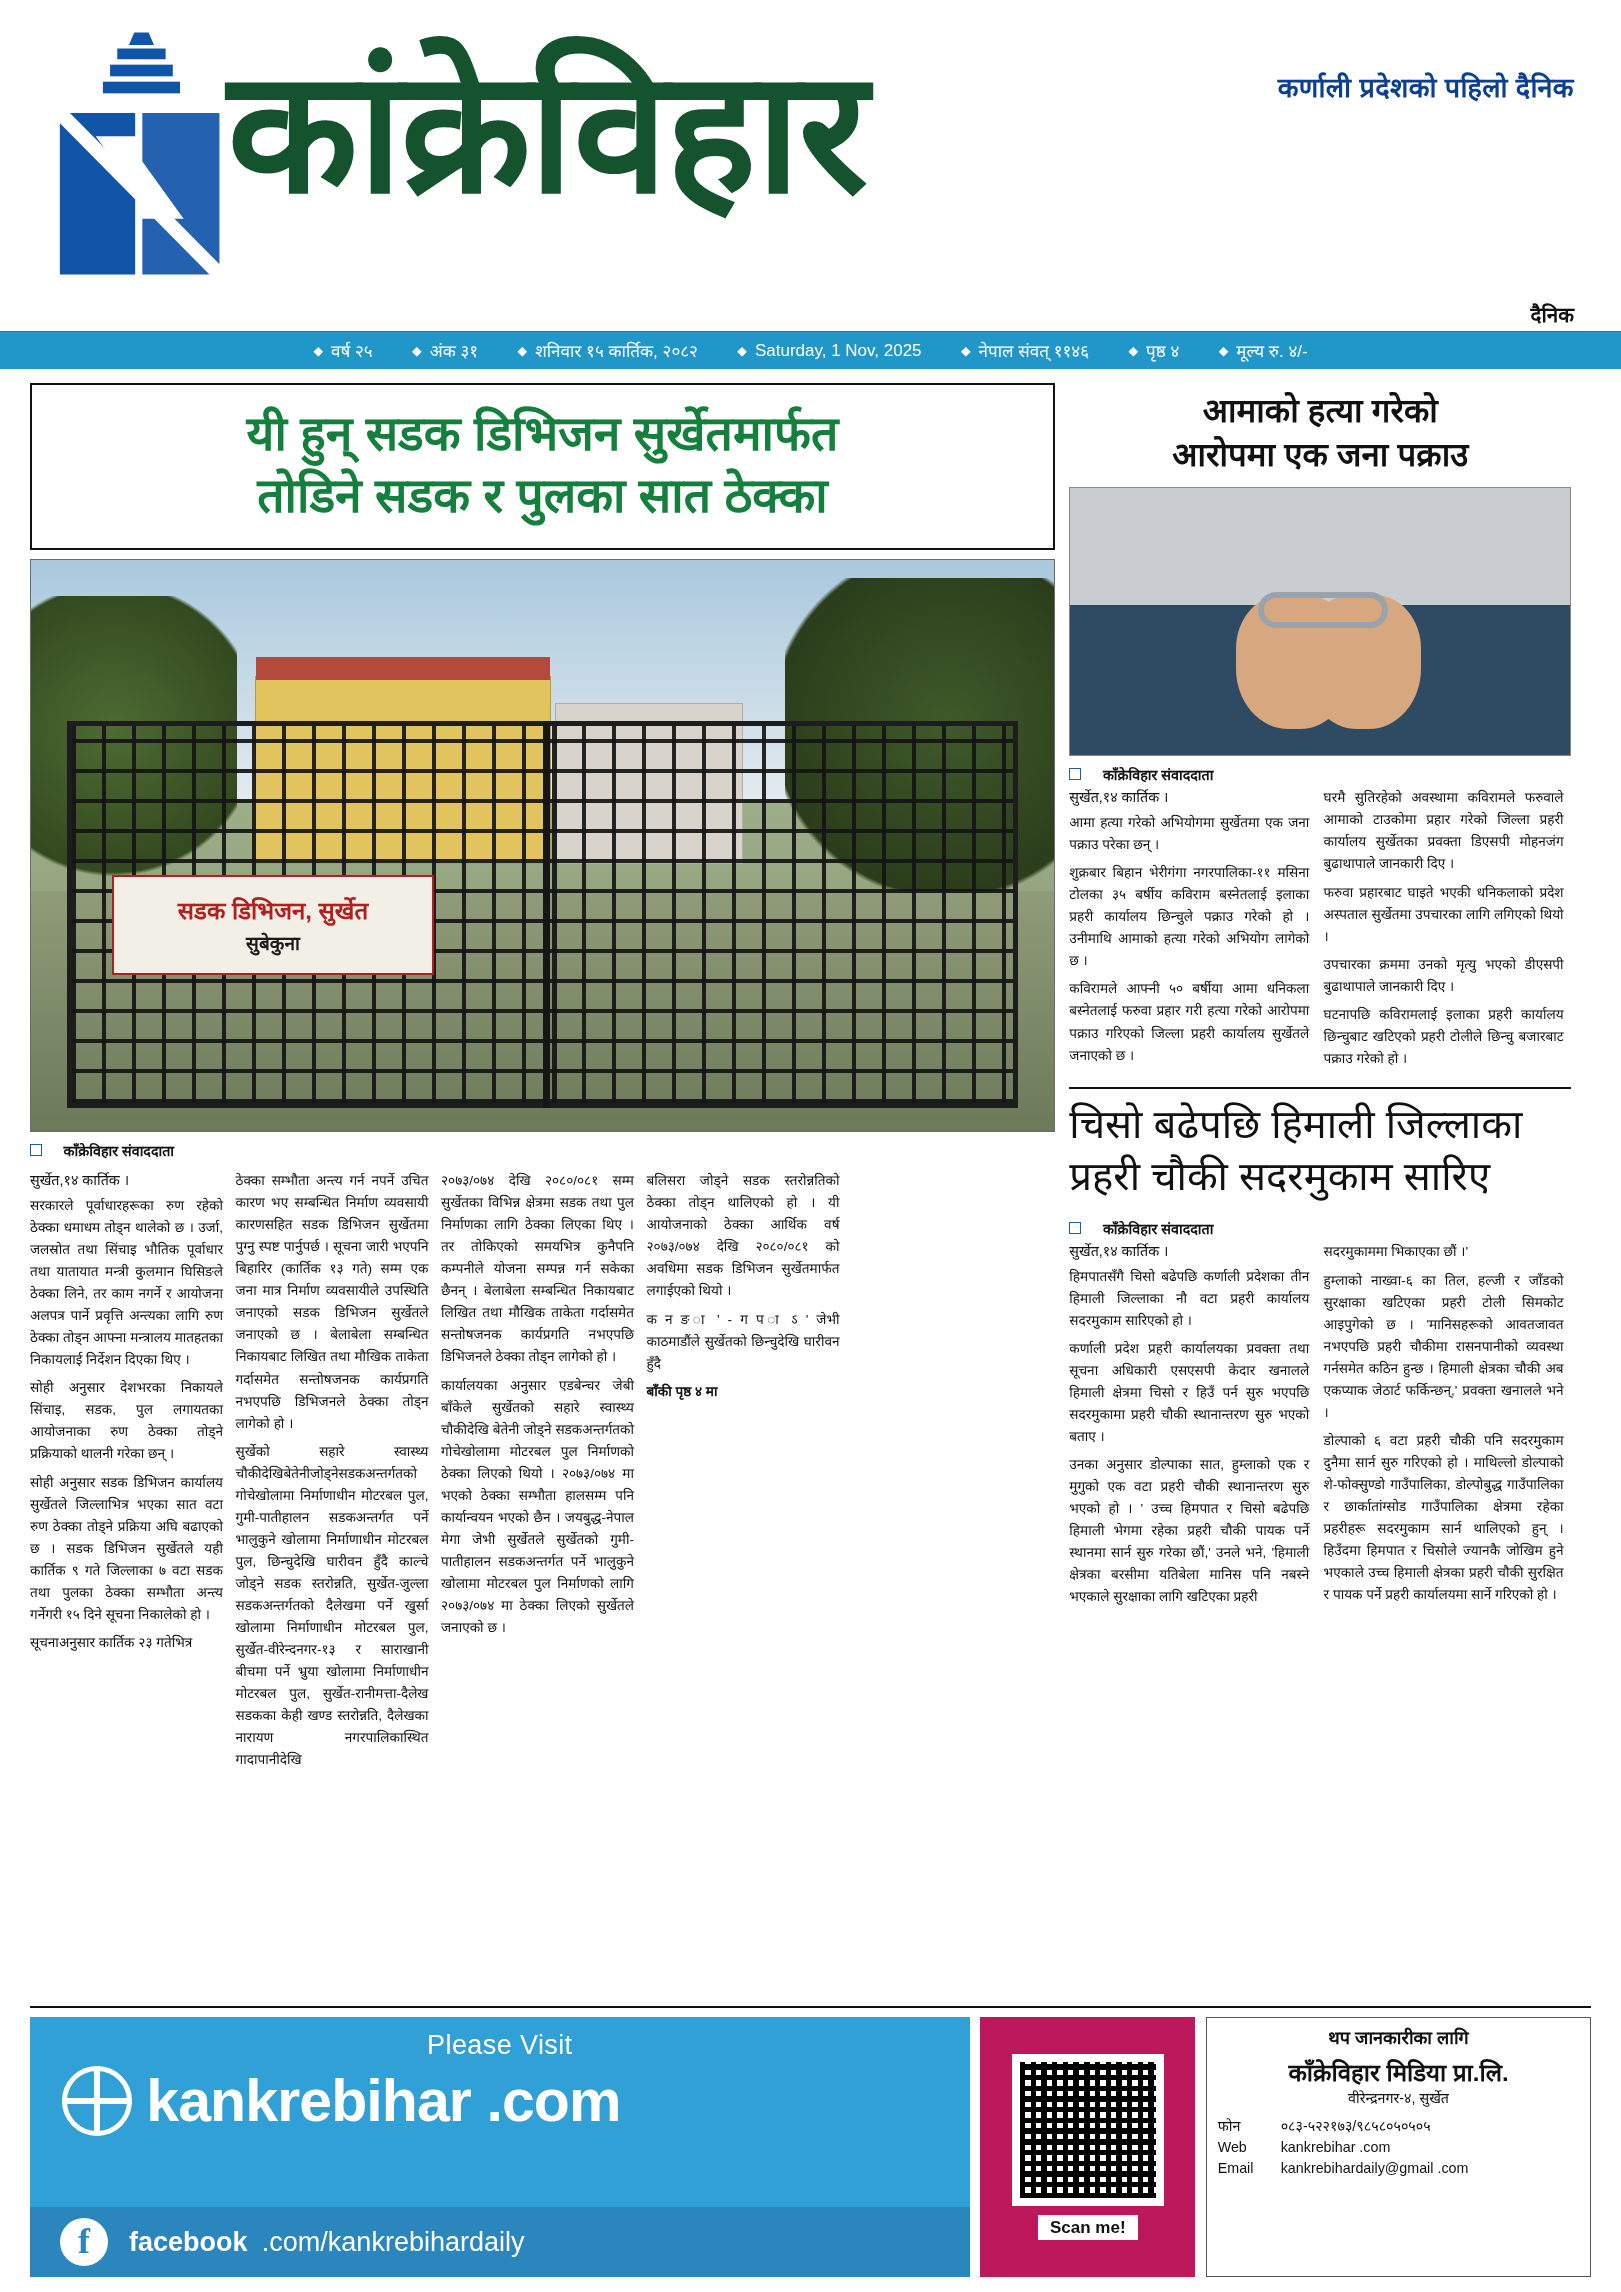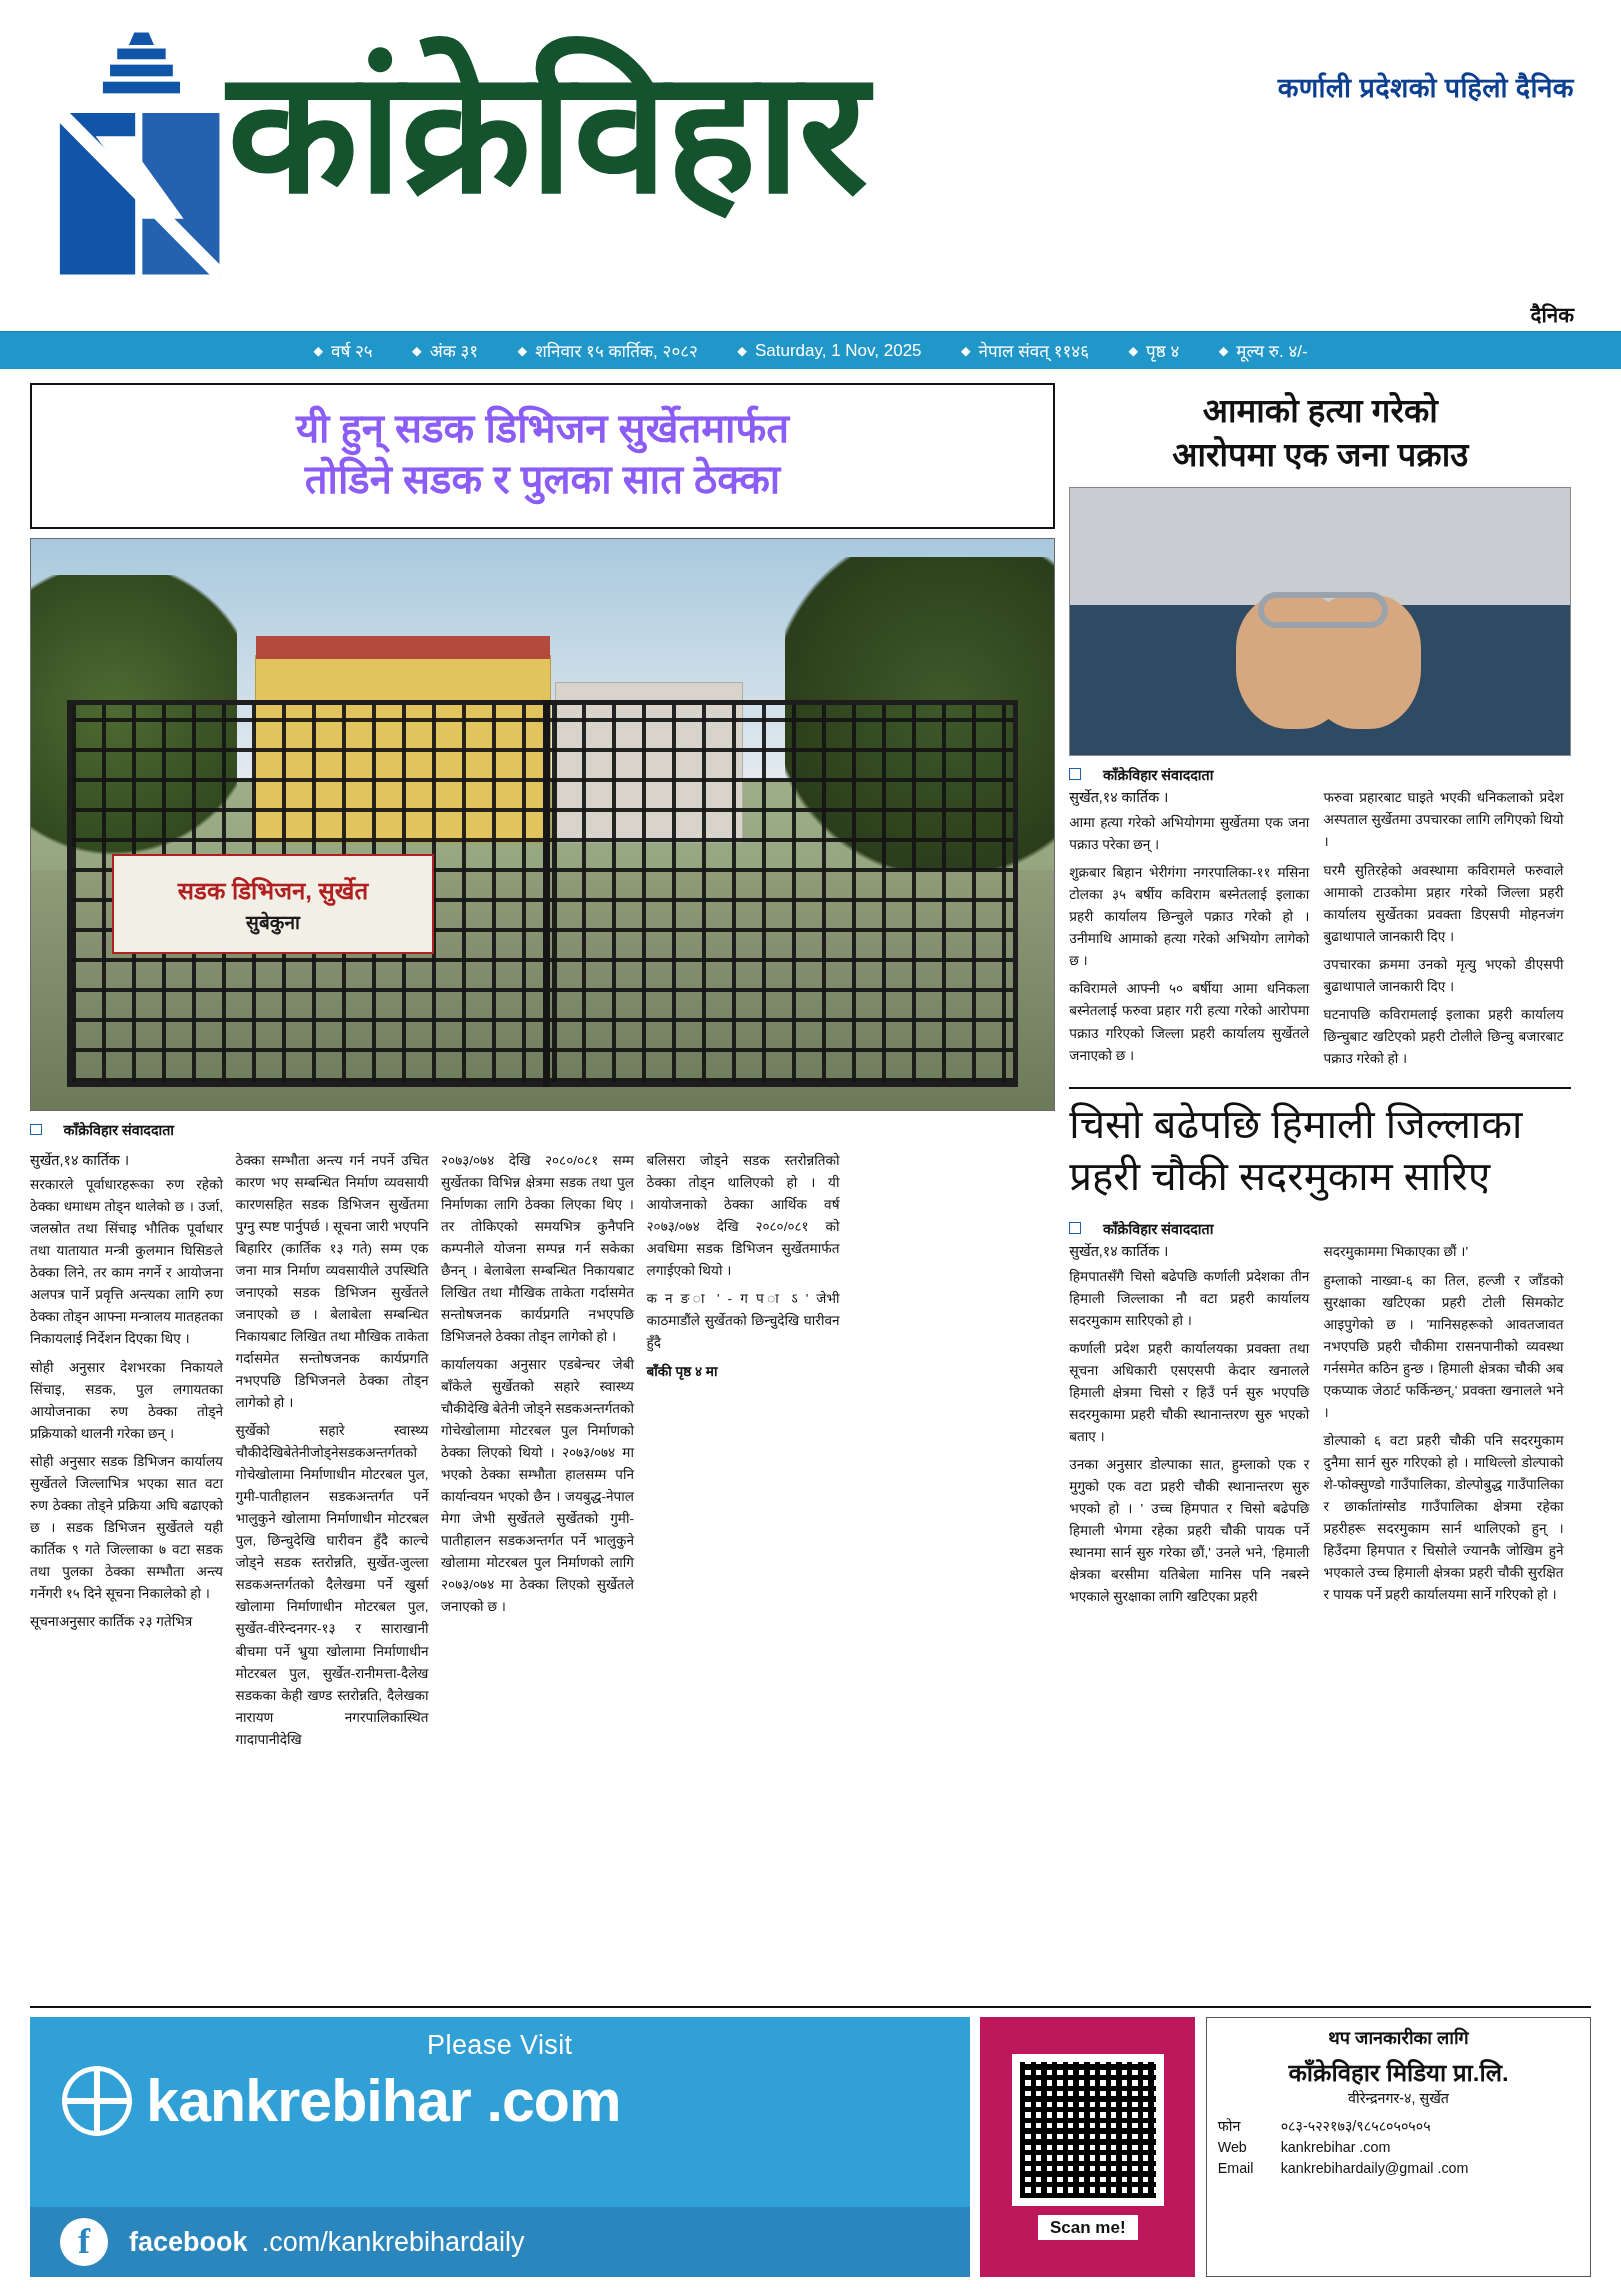--- a/index.html
+++ b/index.html
@@ -53,21 +53,21 @@
   .col-left { width:1025px; }
   .col-right { width:502px; }
 
   
   .lead-head {
     border:2.7px solid #111;
     padding:18px 16px 21.5px 16px;
     text-align:center;
   }
   .lead-head .l1, .lead-head .l2 {
-    font-size:40px; font-weight:bold; line-height:1.28; color:#8b5cf6;
+    font-size:48px; font-weight:bold; line-height:1.28; color:#15803d;
   }
   .lead-photo {
     margin-top:9px;
     width:100%; height:573px;
     border:0.9px solid #6a6a6a;
     position:relative; overflow:hidden;
     background:linear-gradient(#bcd6e8 0%, #d9e6ee 38%, #9fb08a 39%, #7d8f6b 100%);
   }
   
   .sky { position:absolute; inset:0 0 58% 0; background:linear-gradient(#a9c9de,#e3eaef); }
@@ -305,22 +305,22 @@
       </div>
 
       <div class="cols-2">
         <div class="c">
           <div class="dateline">सुर्खेत,१४ कार्तिक ।</div>
           <p class="body">आमा हत्या गरेको अभियोगमा सुर्खेतमा एक जना पक्राउ परेका छन् ।</p>
           <p class="body">शुक्रबार बिहान भेरीगंगा नगरपालिका-११ मसिना टोलका ३५ बर्षीय कविराम बस्नेतलाई इलाका प्रहरी कार्यालय छिन्चुले पक्राउ गरेको हो । उनीमाथि आमाको हत्या गरेको अभियोग लागेको छ ।</p>
           <p class="body">कविरामले आफ्नी ५० बर्षीया आमा धनिकला बस्नेतलाई फरुवा प्रहार गरी हत्या गरेको आरोपमा पक्राउ गरिएको जिल्ला प्रहरी कार्यालय सुर्खेतले जनाएको छ ।</p>
         </div>
         <div class="c">
+          <p class="body">घरमै सुतिरहेको अवस्थामा कविरामले फरुवाले आमाको टाउकोमा प्रहार गरेको जिल्ला प्रहरी कार्यालय सुर्खेतका प्रवक्ता डिएसपी मोहनजंग बुढाथापाले जानकारी दिए ।</p>
           <p class="body">फरुवा प्रहारबाट घाइते भएकी धनिकलाको प्रदेश अस्पताल सुर्खेतमा उपचारका लागि लगिएको थियो ।</p>
-          <p class="body">घरमै सुतिरहेको अवस्थामा कविरामले फरुवाले आमाको टाउकोमा प्रहार गरेको जिल्ला प्रहरी कार्यालय सुर्खेतका प्रवक्ता डिएसपी मोहनजंग बुढाथापाले जानकारी दिए ।</p>
           <p class="body">उपचारका क्रममा उनको मृत्यु भएको डीएसपी बुढाथापाले जानकारी दिए ।</p>
           <p class="body">घटनापछि कविरामलाई इलाका प्रहरी कार्यालय छिन्चुबाट खटिएको प्रहरी टोलीले छिन्चु बजारबाट पक्राउ गरेको हो ।</p>
         </div>
       </div>
 
       <div class="rule"></div>
 
       <div class="sec-head">
         <div>चिसो बढेपछि हिमाली जिल्लाका</div>
         <div>प्रहरी चौकी सदरमुकाम सारिए</div>

